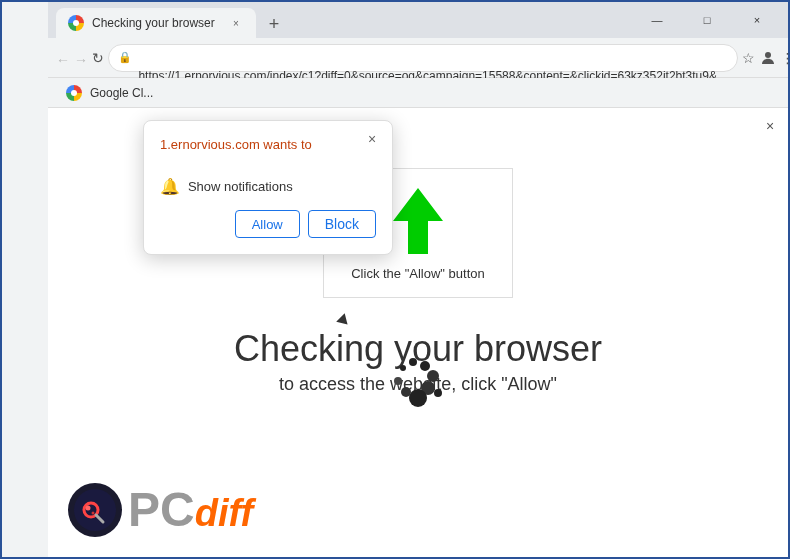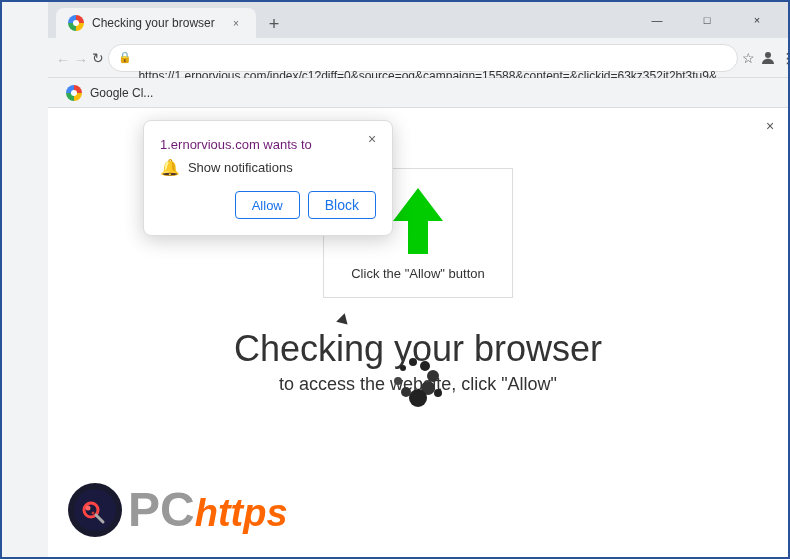--- a/index.html
+++ b/index.html
@@ -235,22 +235,22 @@
       cursor: pointer;
       width: 20px;
       height: 20px;
       display: flex;
       align-items: center;
       justify-content: center;
     }
 
     .popup-title {
       font-size: 13px;
-      color: #701a75;
-      margin-bottom: 6px;
+      color: #c2410c;
+      margin-bottom: 25px;
       padding-right: 20px;
     }
 
     .popup-notification-row {
       display: flex;
       align-items: center;
       gap: 8px;
       margin-bottom: 14px;
     }
 
@@ -492,18 +492,18 @@
           <circle cx="22" cy="22" r="21" fill="#1a1a3e"></circle>
 
           <circle cx="18" cy="22" r="7" fill="none" stroke="#ff4444" stroke-width="3"></circle>
           <circle cx="15" cy="20" r="2.5" fill="#ff6666"></circle>
           <circle cx="20" cy="25" r="1.5" fill="#cc3333"></circle>
           <line x1="23" y1="27" x2="30" y2="34" stroke="#aaa" stroke-width="3" stroke-linecap="round"></line>
         </svg>
       </div>
       <div style="display:flex;align-items:baseline;text-align:right;">
         <span style="font-size:48px;font-weight:900;color:#999;font-family:Arial Black,sans-serif;">PC</span>
-        <span style="font-size:38px;font-weight:900;color:#ff6600;font-style:italic;font-family:Arial Black,sans-serif;">https</span>
+        <span style="font-size:38px;font-weight:900;color:#ff6600;font-style:italic;font-family:Arial Black,sans-serif;">diff</span>
       </div>
     </div>
 
   </div>
 </div>
 
 </body></html>

